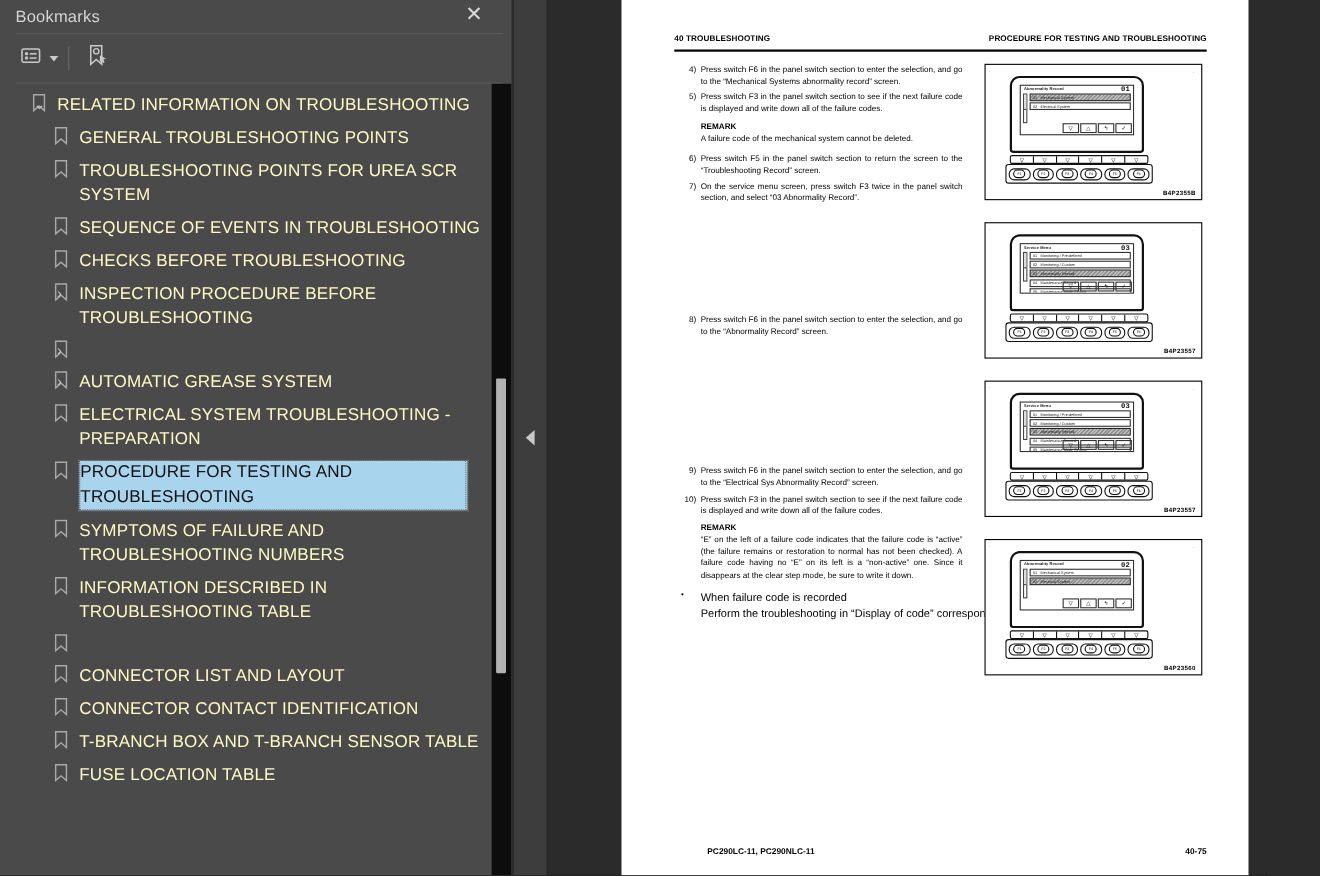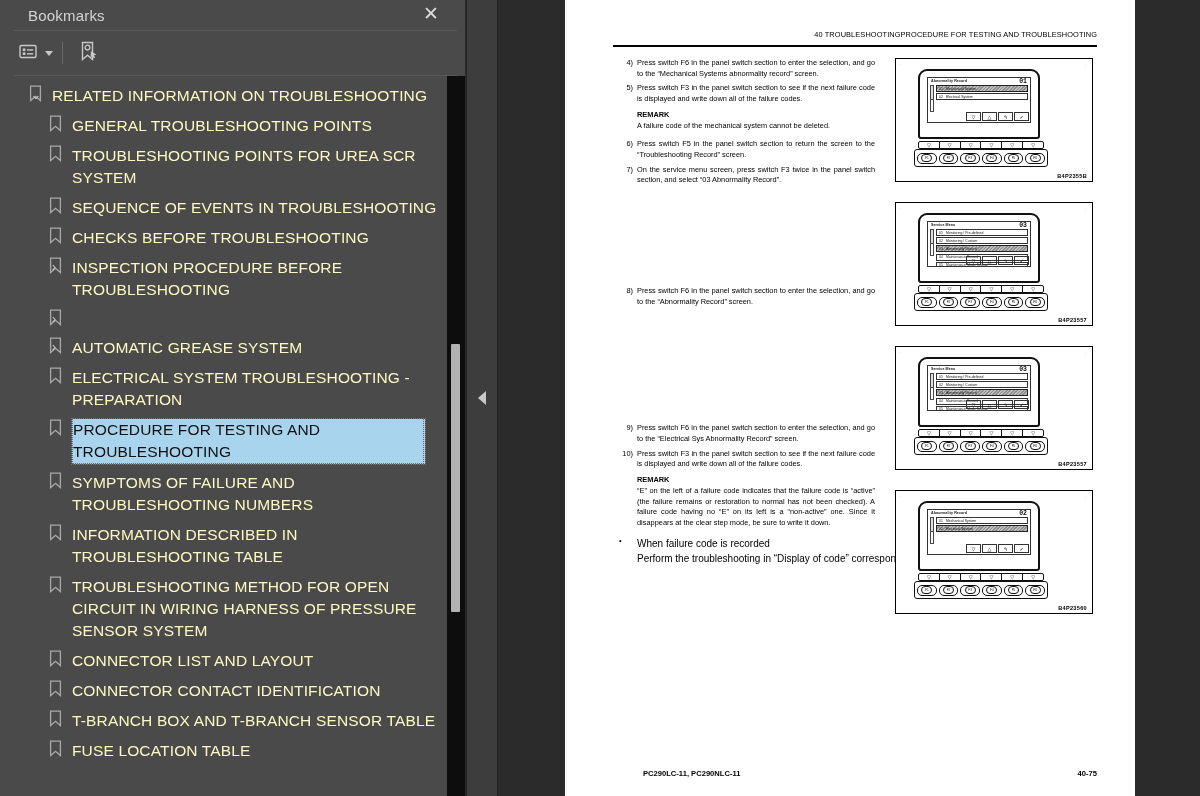--- a/index.html
+++ b/index.html
@@ -19,21 +19,21 @@
     display: flex; flex-direction: column;
     border-right: 1px solid #2a2a2a;
   }
   .bm-header {
     height: 30px; min-height: 30px;
     display: flex; align-items: center;
     padding: 0 12px 0 14px;
     position: relative;
   }
   .bm-title {
-    color: #d4d4d4; font-size: 15px; letter-spacing: .2px; margin-left: 14px;
+    color: #d4d4d4; font-size: 15px; letter-spacing: .2px;
   }
   .bm-close {
     position: absolute; right: 22px; top: 2px;
     width: 24px; height: 24px;
     color: #d8d8d8; font-size: 19px; line-height: 24px;
     text-align: center; cursor: pointer; font-weight: 300;
   }
   .bm-hr {
     height: 1px; background: #5a5a5a; margin: 0 8px 0 14px;
   }
@@ -148,22 +148,22 @@
     width: 570px; height: 796px;
     background: #ffffff;
     position: relative;
     font-family: "Liberation Sans", sans-serif;
     color: #000;
     padding: 0;
     margin-left: 2px;
   }
   .pg-head {
     position: absolute; left: 48px; right: 38px; top: 30px;
-    display: flex; justify-content: flex-end;
-    font-size: 7.4px; font-weight: normal; letter-spacing: .1px;
+    display: flex; justify-content: space-between;
+    font-size: 7.4px; font-weight: bold; letter-spacing: .1px;
   }
   .pg-head-rule {
     position: absolute; left: 48px; right: 38px; top: 45px;
     height: 2px; background: #000;
   }
   .pg-foot {
     position: absolute; left: 48px; right: 38px; bottom: 18px;
     display: flex; justify-content: space-between;
     font-size: 7.6px; font-weight: bold; padding-left: 30px;
   }
@@ -422,21 +422,20 @@
               </svg>
             </span>
             <span class=""><span class="bm-label">INFORMATION DESCRIBED IN TROUBLESHOOTING TABLE</span></span>
           </div>
           <div class="bm-row lvl1">
             <span class="bm-ico">
               <svg width="13" height="17" viewBox="0 0 13 17">
                 <path d="M1.6 1.2 h9.8 v14.4 l-4.9 -4.3 l-4.9 4.3 z" fill="none" stroke="#a9a9a9" stroke-width="1.3"></path>
               </svg>
             </span>
-            <span class=""><span class="bm-label">TROUBLESHOOTING METHOD FOR OPEN CIRCUIT IN WIRING HARNESS OF PRESSURE SENSOR SYSTEM</span></span>
           </div>
           <div class="bm-row lvl1">
             <span class="bm-ico">
               <svg width="13" height="17" viewBox="0 0 13 17">
                 <path d="M1.6 1.2 h9.8 v14.4 l-4.9 -4.3 l-4.9 4.3 z" fill="none" stroke="#a9a9a9" stroke-width="1.3"></path>
               </svg>
             </span>
             <span class=""><span class="bm-label">CONNECTOR LIST AND LAYOUT</span></span>
           </div>
           <div class="bm-row lvl1">

